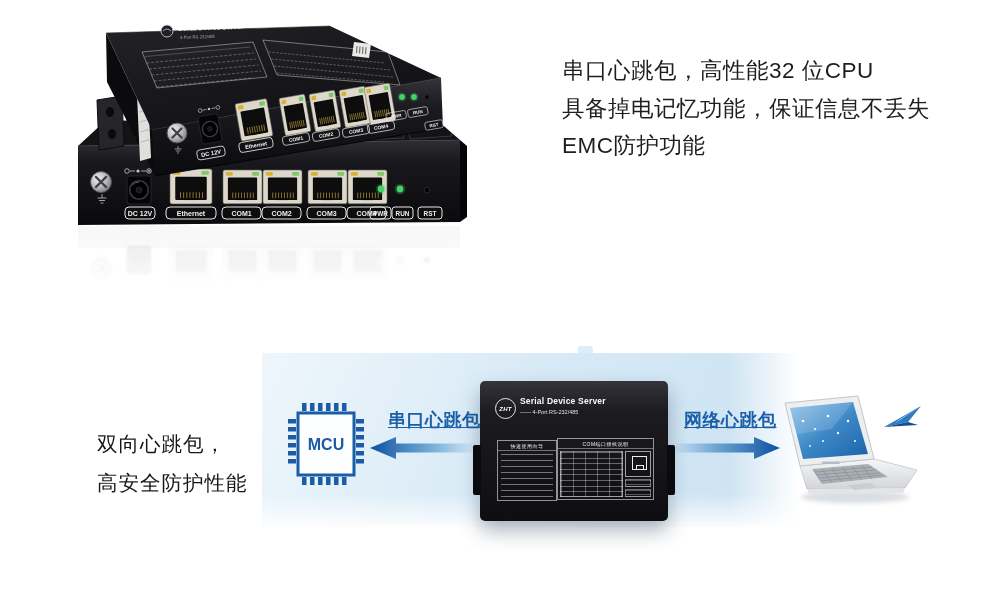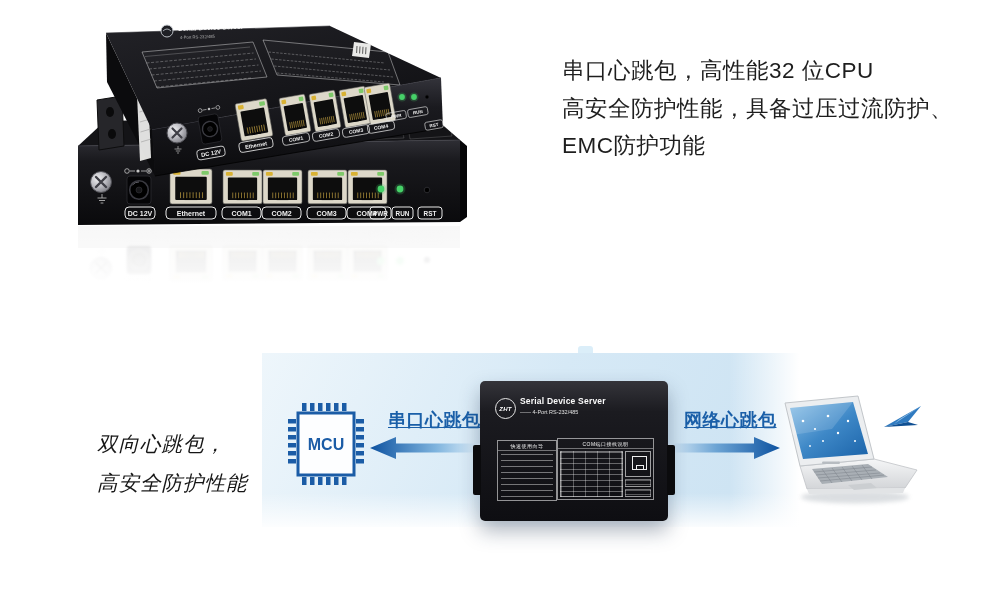--- a/index.html
+++ b/index.html
@@ -14,21 +14,21 @@
 
   
   .blue-bg{left:262px;top:353px;width:537px;height:174px;
            background:linear-gradient(115deg,#eef6fb 0%,#d6e9f6 50%,#cbe2f2 100%);}
   .blue-bg .fade-r{position:absolute;right:0;top:0;width:70px;height:100%;
            background:linear-gradient(90deg,rgba(255,255,255,0),#fff);}
   .blue-bg .fade-b{position:absolute;left:0;bottom:0;width:100%;height:34px;
            background:linear-gradient(rgba(255,255,255,0),rgba(255,255,255,.9));}
   .blue-tab{left:578px;top:346px;width:15px;height:8px;background:#dbeef9;border-radius:3px 3px 0 0;}
 
-  .caption{left:97px;top:424px;font-size:20.5px;line-height:39px;color:#161616;letter-spacing:1px;font-style:italic;}
+  .caption{left:97px;top:424px;font-size:20.5px;line-height:39px;color:#161616;letter-spacing:1px;}
   .arrow-label{font-size:18px;font-weight:bold;color:#1a5fa8;letter-spacing:0.5px;text-decoration:underline;}
 
   
   .server{left:480px;top:381px;width:188px;height:140px;border-radius:5px;
           background:linear-gradient(180deg,#34343a 0%,#1b1b20 22%,#0e0e12 100%);
           box-shadow:0 10px 20px rgba(25,45,75,.35);}
   .server .tab-l{position:absolute;left:-7px;top:64px;width:8px;height:50px;background:#0b0b0d;border-radius:2px 0 0 2px;}
   .server .tab-r{position:absolute;right:-7px;top:64px;width:8px;height:50px;background:#0b0b0d;border-radius:0 2px 2px 0;}
   .server .logo{position:absolute;left:15px;top:17px;width:19px;height:19px;border:1.2px solid #e6e6e6;
           border-radius:50%;color:#fff;font-size:6px;font-style:italic;font-weight:bold;
@@ -332,21 +332,21 @@
             <rect x="-9" y="-4" width="18" height="8" rx="2" fill="none" stroke="#e8e8e8" stroke-width="0.6"></rect>
             <text y="1.7">RST</text>
           </g>
         </g>
       </g>
     </g>
   </svg>
 
   <div class="abs features">
     <div>串口心跳包，高性能32 位CPU</div>
-    <div>高安全防护性能，具备过压过流防护、</div>
+    <div>具备掉电记忆功能，保证信息不丢失</div>
     <div>EMC防护功能</div>
   </div>
 
   <div class="abs blue-tab"></div>
   <div class="abs blue-bg">
     <div class="fade-r"></div>
       <div class="fade-b"></div>
   </div>
 
   <div class="abs caption">

